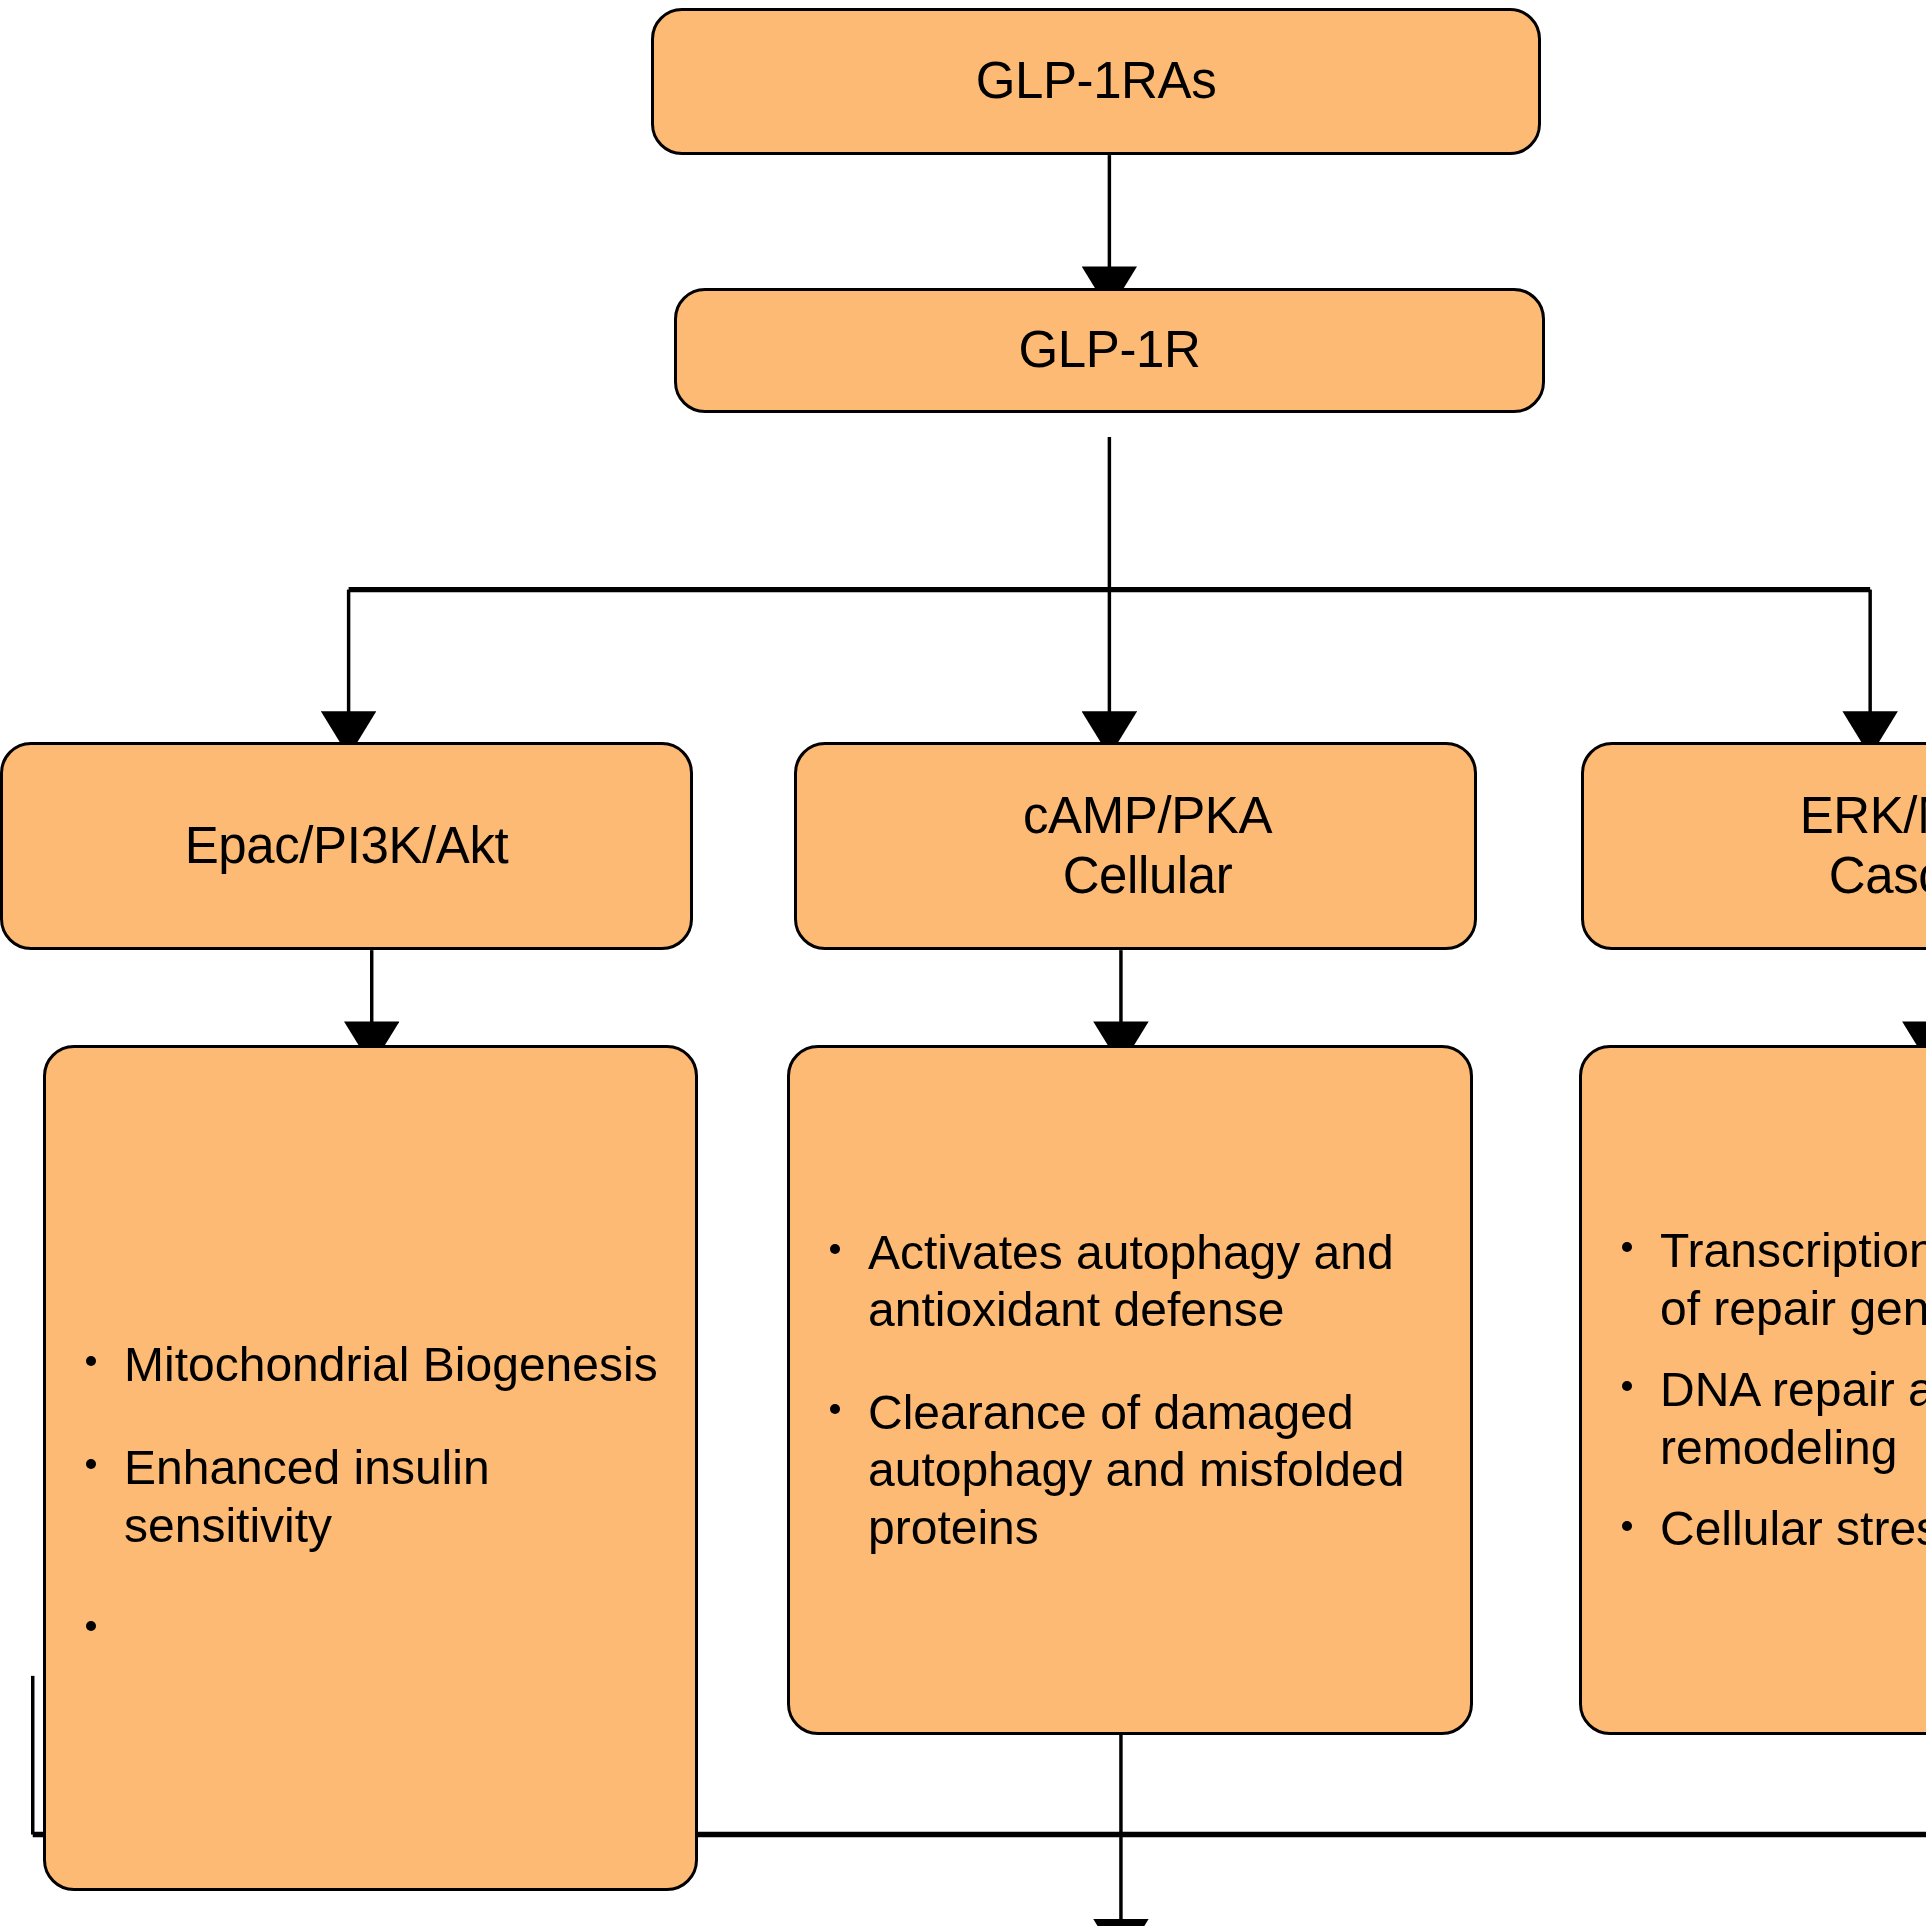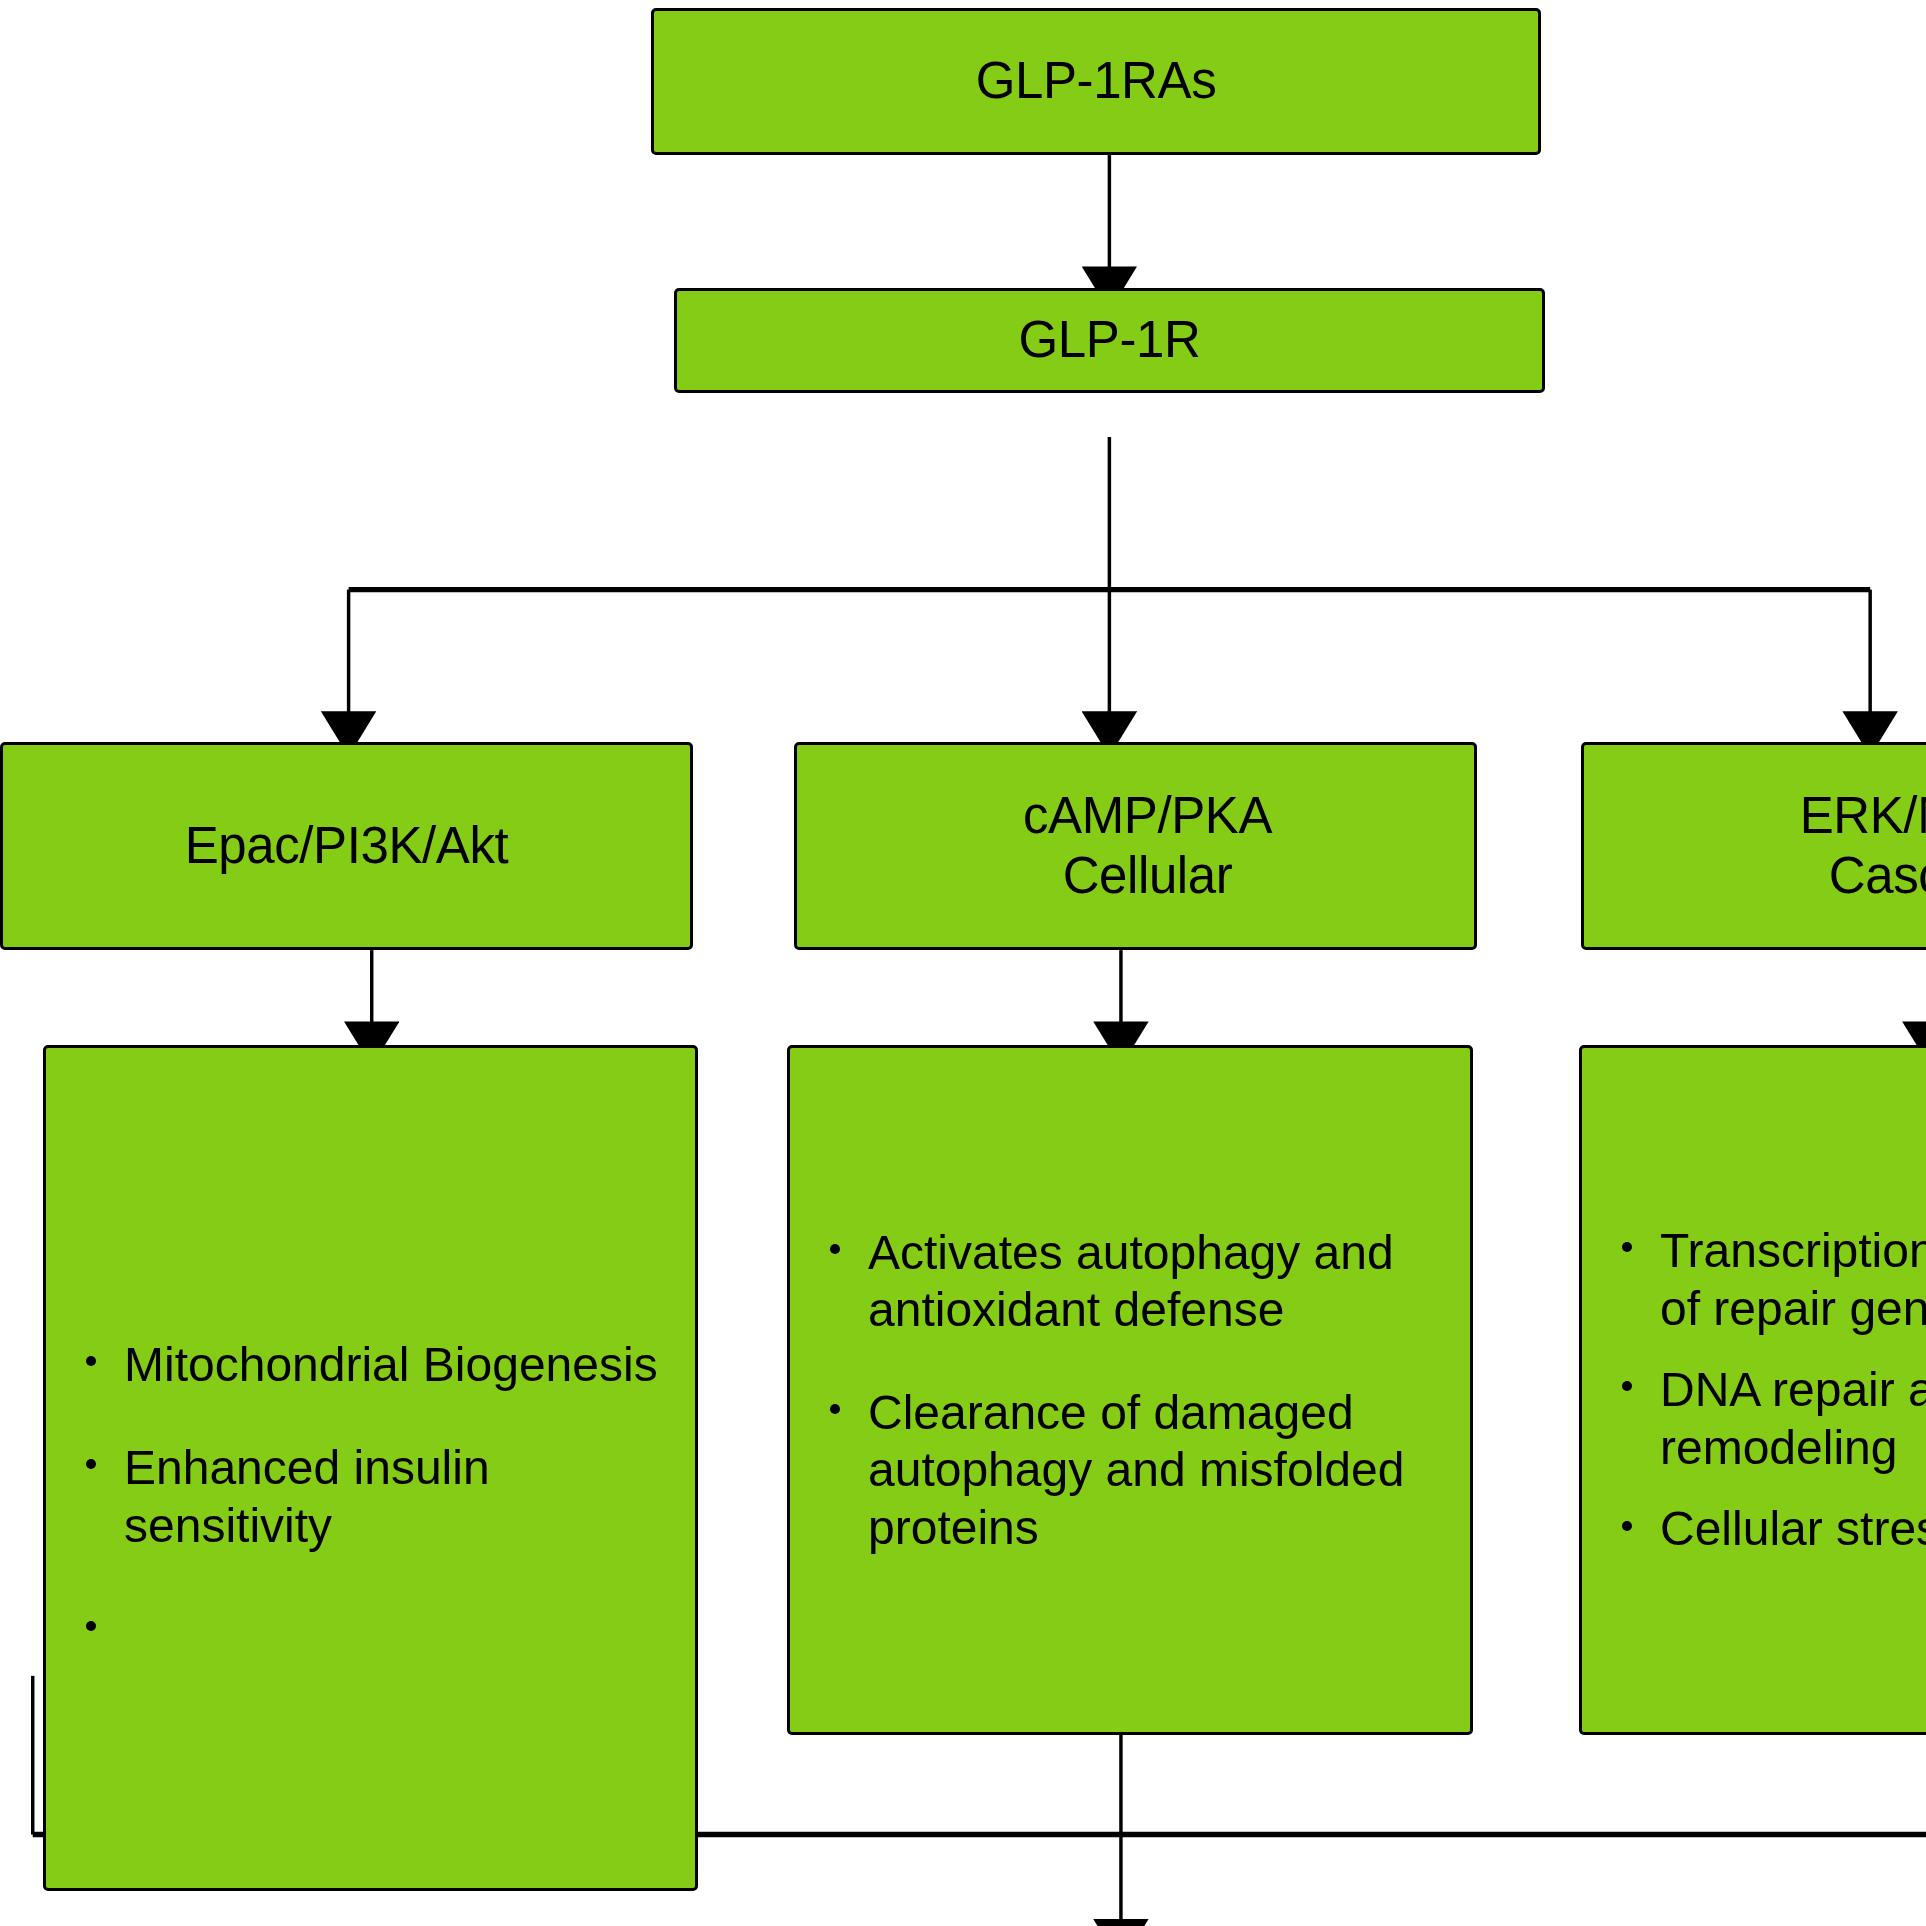--- a/index.html
+++ b/index.html
@@ -1,26 +1,26 @@
 <!DOCTYPE html>
 <html style="font-size:6.2px"><head>
 <meta charset="utf-8">
 <style>
   html,body{margin:0;padding:0;background:#ffffff;}
   body{font-family:"Liberation Sans", sans-serif;color:#000;}
   #page{position:relative;width:2275px;height:2735px;background:#fff;overflow:hidden;}
   svg.layer{position:absolute;top:0;left:0;width:2275px;height:2735px;}
 
-  .node{position:absolute;box-sizing:border-box;border:3.5px solid #000;border-radius:5px;background:#84cc16;display:flex;flex-direction:column;}
+  .node{position:absolute;box-sizing:border-box;border:3.5px solid #000;border-radius:31px;background:#fdba74;display:flex;flex-direction:column;}
   .node.center{align-items:center;justify-content:center;text-align:center;}
   .node-label{font-size:51px;line-height:1.18;letter-spacing:-0.4px;}
 
   
   #n-glp1ras{left:651px;top:7.7px;width:890px;height:147px;}
-  #n-glp1r{left:674px;top:288px;width:871px;height:105px;}
+  #n-glp1r{left:674px;top:288px;width:871px;height:125px;}
 
   
   #n-epac{left:0px;top:742px;width:693px;height:208px;align-items:center;}
   #n-camp{left:794px;top:742px;width:683px;height:208px;padding-left:24px;}
   #n-erk{left:1581px;top:742px;width:694px;height:208px;}
 
   
   .bulletbox{justify-content:center;padding:15.4px 20px 15.4px 20px;}
   #n-bul-left{left:43px;top:1045px;width:655px;height:846px;}
   #n-bul-mid{left:787px;top:1045px;width:686px;height:690px;}

